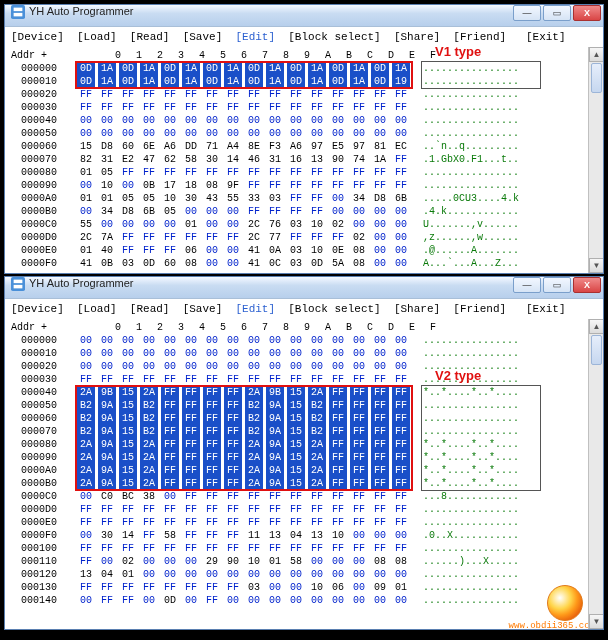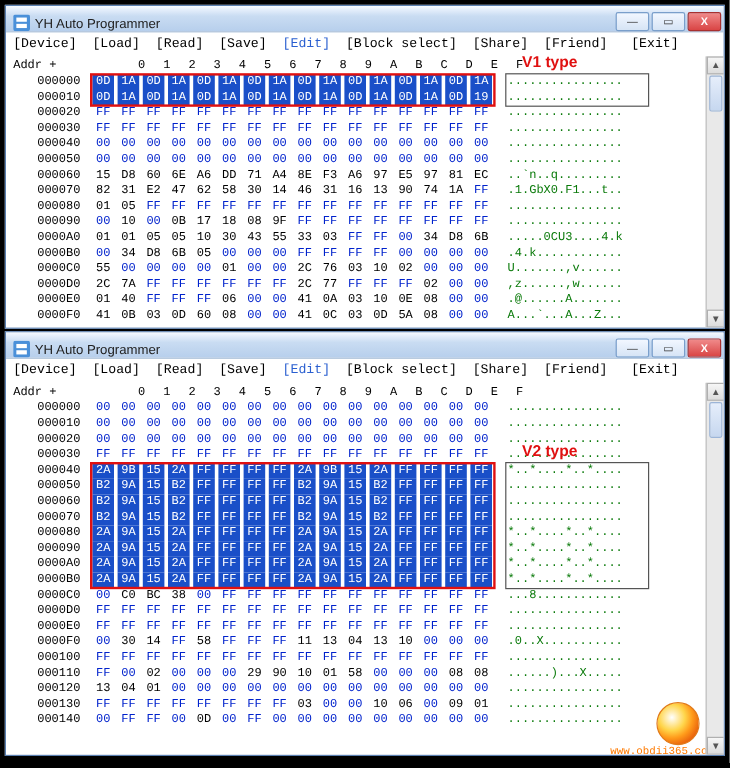--- a/index.html
+++ b/index.html
@@ -15,21 +15,21 @@
     border: 1px solid #5a7fb0;
     background: #fff;
     margin-bottom: 2px;
     width: 600px;
     overflow: hidden;
   }
   .titlebar {
     height: 22px;
     background: linear-gradient(to bottom, #f7fbff 0%, #e4eefb 15%, #c9dcf2 40%, #b7cfec 100%);
     display: flex;
-    align-items: flex-end;
+    align-items: flex-start;
     padding: 0 2px 0 6px;
     border-bottom: 1px solid #a9bfd8;
   }
   .tb-icon { width: 14px; height: 14px; margin-right: 4px; }
   .tb-title { font-size: 11px; color: #222; flex: 1; }
   .tb-btns { display: flex; gap: 2px; }
   .tb-btn {
     width: 28px; height: 16px;
     background: linear-gradient(to bottom, #f2f7ff, #d6e4f5);
     border: 1px solid #7a9fcb; border-radius: 2px;
@@ -56,21 +56,21 @@
     font-family: "Courier New", monospace;
     font-size: 10px;
     line-height: 13px;
     white-space: pre;
     padding: 2px 6px 4px 6px;
     color: #000;
   }
   .addr-hdr { display:inline-block; width:56px; text-align:left; margin-right:10px;}
   .hex-hdr  { color:#000;margin-left:32px; }
   .row { display:flex; height:13px; align-items:center; }
-  .addr { width:56px; text-align:right; margin-right:10px;}
+  .addr { width:56px; text-align:center; margin-right:10px;}
   .hex  { }
   .byte { display:inline-block; width:18px; text-align:center; margin-right:3px;}
   .byte.b0 { color:#0022cc; } 
   .byte.b1 { color:#000; }
   .byte.sel { background:#1a4fc8; color:#fff; }
   .ascii { margin-left:10px; color:#0a7a0a; }
   .selbox {
     position:absolute;
     border:2px solid #e01010;
   }

